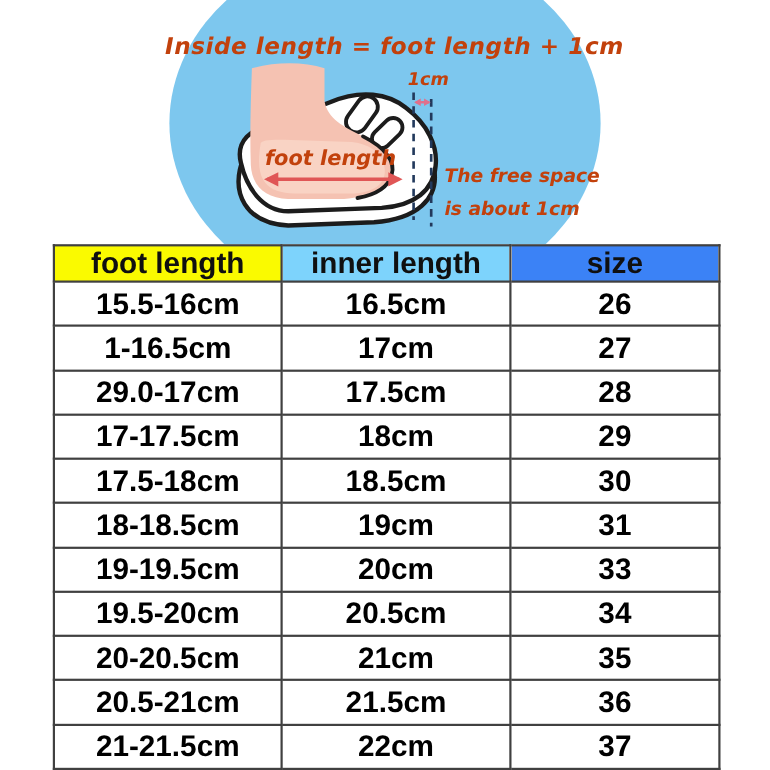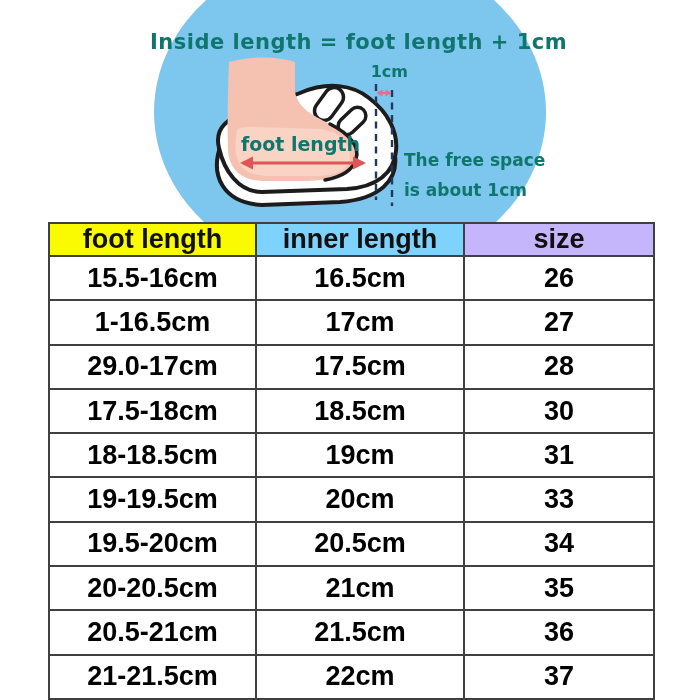--- a/index.html
+++ b/index.html
@@ -15,22 +15,23 @@
   .hero {
     position: absolute; left: 0; top: 0;
     width: 700px; height: 222px;
     overflow: hidden;
   }
   .hero svg { display: block; position: absolute; left: 0; top: 0; }
 
   .itext {
     position: absolute;
     font-family: "DejaVu Sans", sans-serif;
+    font-style: italic;
     font-weight: bold;
-    color: #0f766e;
+    color: #c2410c;
     white-space: nowrap;
     z-index: 2;
   }
   .headline   { left: 150px; top: 30px;  width: 400px; text-align: center; font-size: 21px; letter-spacing: 0.5px; }
   .gap-label  { left: 358px; top: 62px;  width: 50px;  text-align: right; font-size: 16px; }
   .footlen    { left: 228px; top: 133px; width: 145px; text-align: center; font-size: 19px; }
   .freespace  { left: 404px; top: 124px; font-size: 17px; line-height: 30px; margin-top: 21px; }
 
   
   table.size-table {
@@ -120,38 +121,43 @@
 <table class="size-table">
   <colgroup>
     <col class="col-foot">
       <col class="col-inner">
       <col class="col-size">
   </colgroup>
   <thead>
     <tr>
       <th style="background: rgb(250, 250, 0);">foot length</th>
       <th style="background: #7dd3fc;">inner length</th>
-      <th style="background: #c4b5fd;">size</th>
+      <th style="background: #3b82f6;">size</th>
     </tr>
   </thead>
   <tbody>
       <tr>
         <td>15.5-16cm</td>
         <td>16.5cm</td>
         <td>26</td>
       </tr>
       <tr>
         <td>1-16.5cm</td>
         <td>17cm</td>
         <td>27</td>
       </tr>
       <tr>
         <td>29.0-17cm</td>
         <td>17.5cm</td>
         <td>28</td>
+      </tr>
+      <tr>
+        <td>17-17.5cm</td>
+        <td>18cm</td>
+        <td>29</td>
       </tr>
       <tr>
         <td>17.5-18cm</td>
         <td>18.5cm</td>
         <td>30</td>
       </tr>
       <tr>
         <td>18-18.5cm</td>
         <td>19cm</td>
         <td>31</td>

